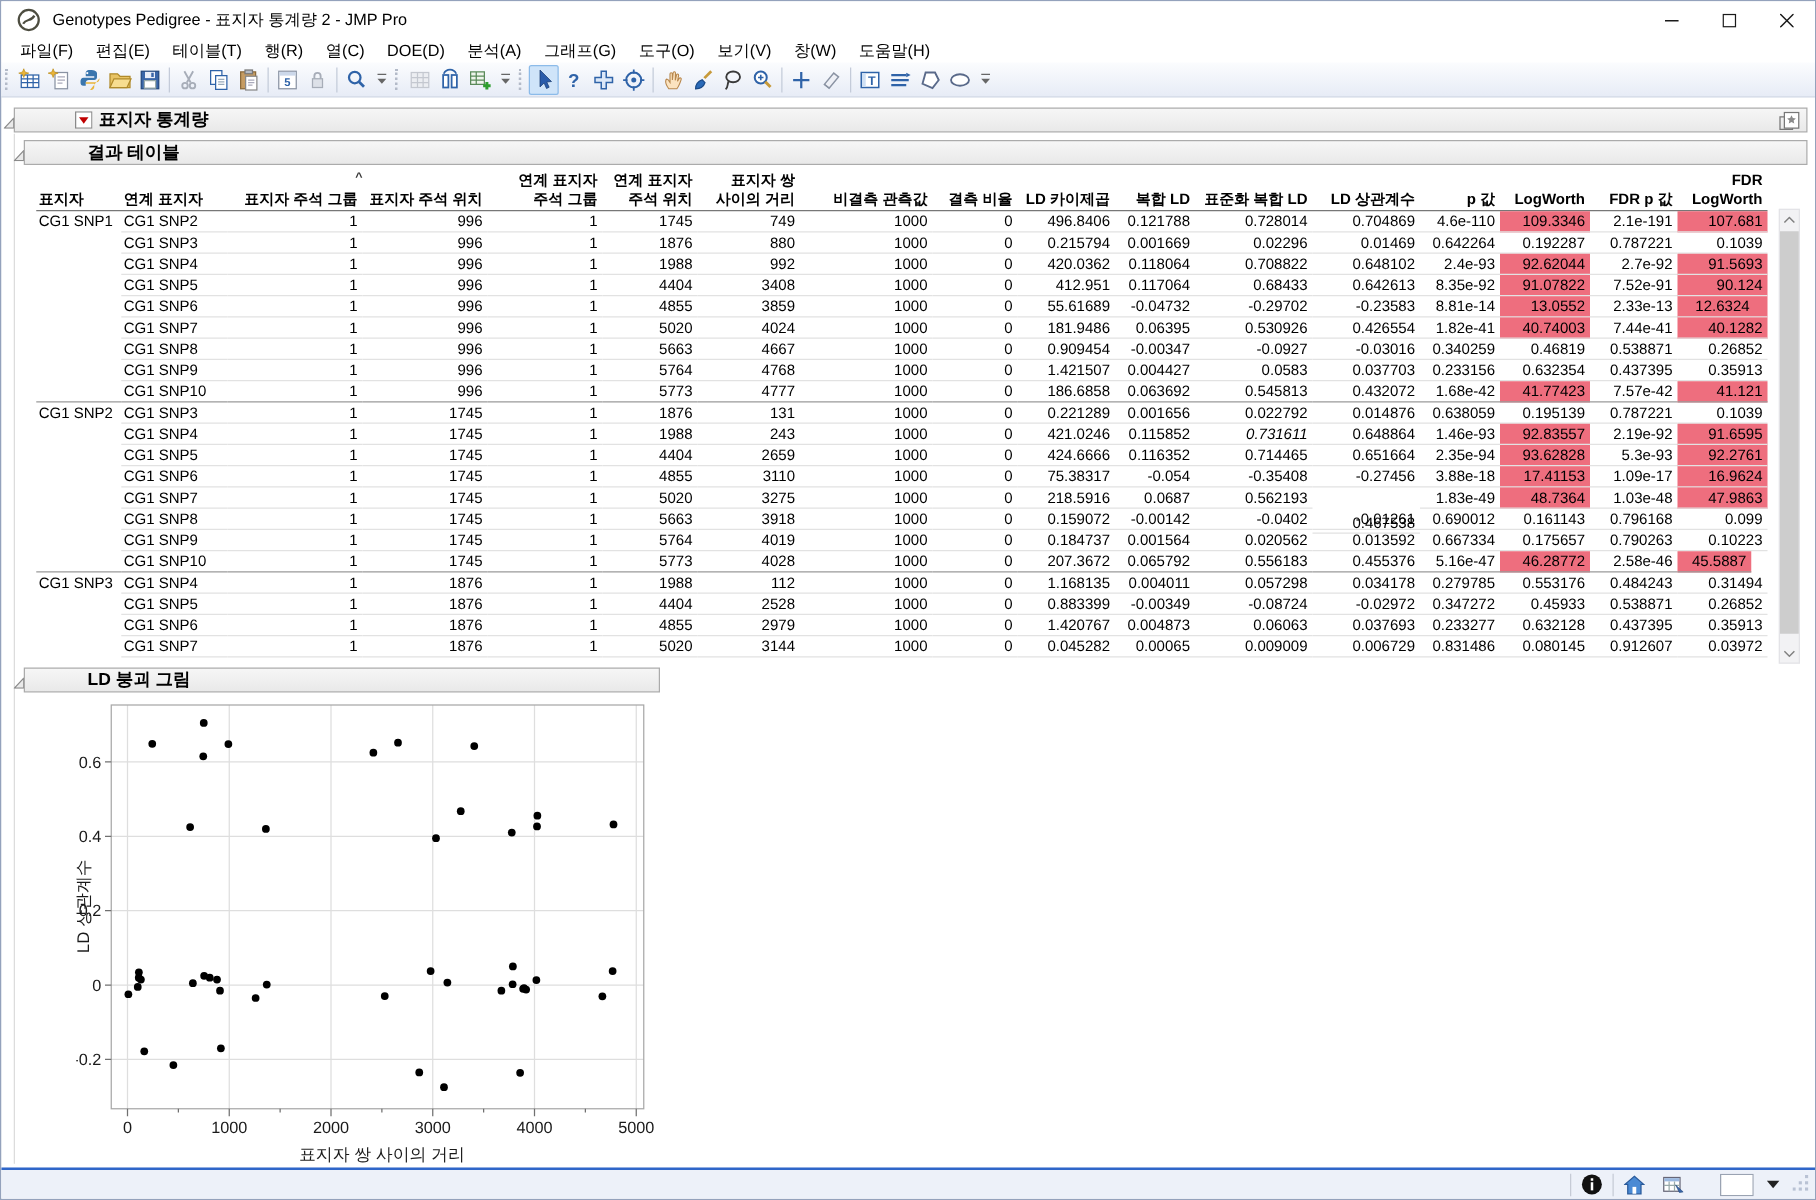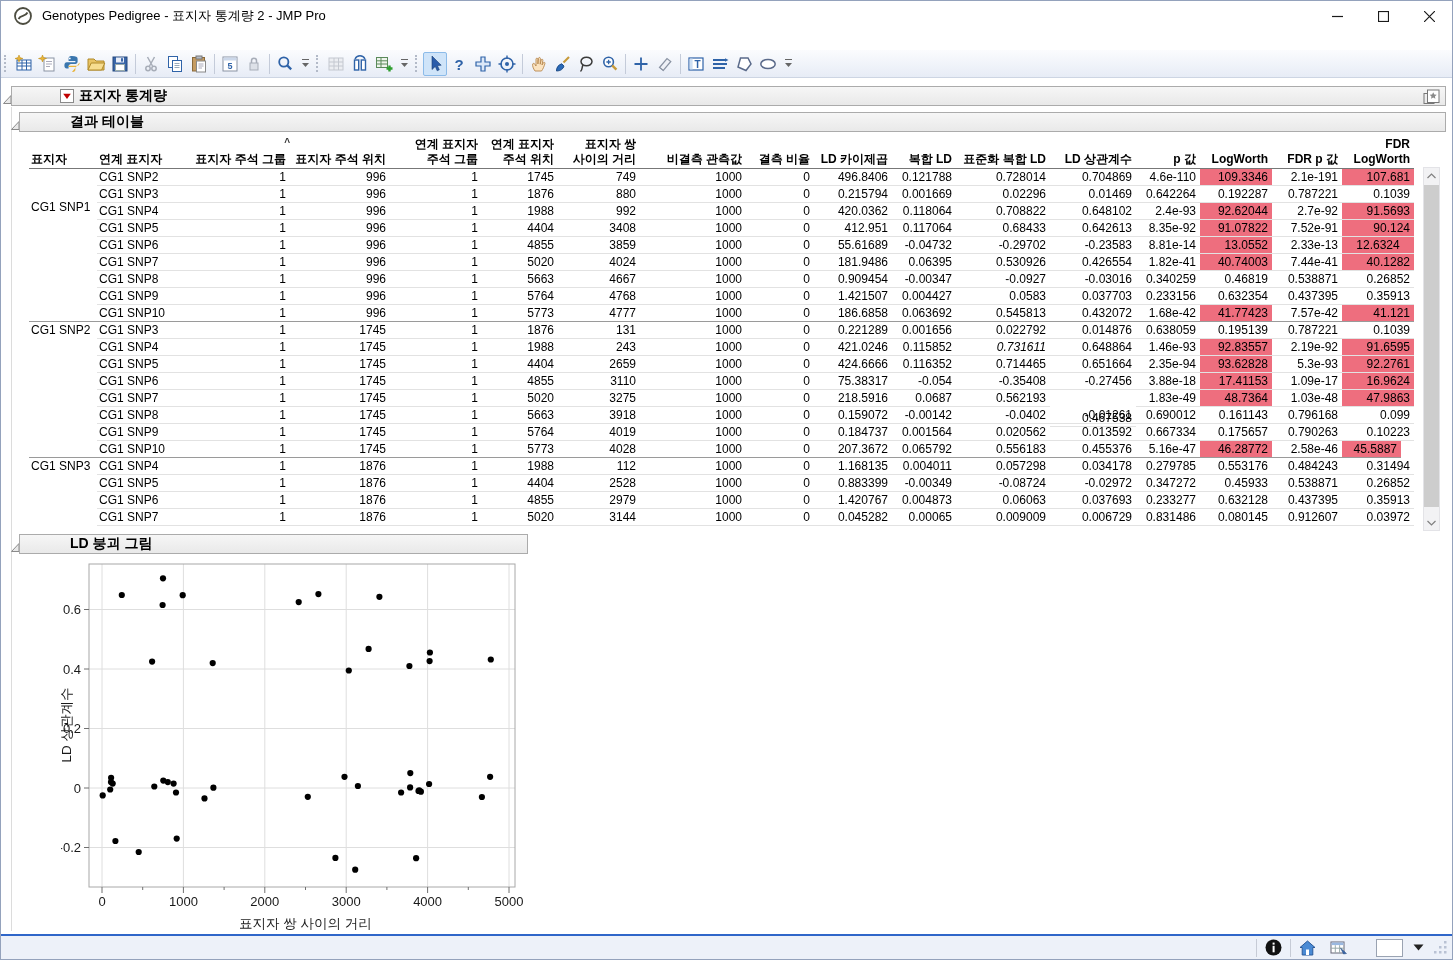--- a/index.html
+++ b/index.html
@@ -85,20 +85,34 @@
           </svg>
         </span>
       <span class="win-btn" id="btn-close">
           <svg width="11" height="11">
             <path d="M0 0 L11 11 M11 0 L0 11" stroke="#1a1a1a" stroke-width="1.2"></path>
           </svg>
         </span>
     </div>
   </div>
 
+  <div class="menubar" id="menubar">
+      <div class="menu-item">파일(F)</div>
+      <div class="menu-item">편집(E)</div>
+      <div class="menu-item">테이블(T)</div>
+      <div class="menu-item">행(R)</div>
+      <div class="menu-item">열(C)</div>
+      <div class="menu-item">DOE(D)</div>
+      <div class="menu-item">분석(A)</div>
+      <div class="menu-item">그래프(G)</div>
+      <div class="menu-item">도구(O)</div>
+      <div class="menu-item">보기(V)</div>
+      <div class="menu-item">창(W)</div>
+      <div class="menu-item">도움말(H)</div>
+    </div>
 
   <div class="toolbar" id="toolbar">
       <div class="tb-group">
         <span class="tb-grip"></span>
         <span class="tb-btn">
           <svg width="20" height="20">
             <rect x="3" y="6" width="14" height="10" fill="#fff" stroke="#2f63a8"></rect>
             <path d="M3 9h14M3 12h14M8 6v10M12.5 6v10" stroke="#2f63a8"></path>
             <path d="M5 1 L6 3.6 L9 4.5 L6 5.4 L5 8 L4 5.4 L1 4.5 L4 3.6 Z" fill="#e9b43a" stroke="#b8860b" stroke-width="0.5"></path>
           </svg>
@@ -385,21 +399,21 @@
         </div>
         <div class="rt-hcell right" style="width: 70px;">
           <div>FDR p 값</div>
         </div>
         <div class="rt-hcell right" style="width: 72px;">
           <div>FDR</div>
           <div>LogWorth</div>
         </div>
       </div>
       <div class="rt-row">
-        <div class="rt-cell left" style="width: 68px; border-bottom: 1px solid transparent; margin-top: 30px;">CG1 SNP1</div>
+        <div class="rt-cell left" style="width: 68px; border-bottom: 1px solid transparent;">CG1 SNP1</div>
         <div class="rt-cell left" style="width: 85px; border-bottom: 1px solid rgb(226, 226, 226);">CG1 SNP2</div>
         <div class="rt-cell right" style="width: 108px; border-bottom: 1px solid rgb(226, 226, 226);">1</div>
         <div class="rt-cell right" style="width: 100px; border-bottom: 1px solid rgb(226, 226, 226);">996</div>
         <div class="rt-cell right" style="width: 92px; border-bottom: 1px solid rgb(226, 226, 226);">1</div>
         <div class="rt-cell right" style="width: 76px; border-bottom: 1px solid rgb(226, 226, 226);">1745</div>
         <div class="rt-cell right" style="width: 82px; border-bottom: 1px solid rgb(226, 226, 226);">749</div>
         <div class="rt-cell right" style="width: 106px; border-bottom: 1px solid rgb(226, 226, 226);">1000</div>
         <div class="rt-cell right" style="width: 68px; border-bottom: 1px solid rgb(226, 226, 226);">0</div>
         <div class="rt-cell right" style="width: 78px; border-bottom: 1px solid rgb(226, 226, 226);">496.8406</div>
         <div class="rt-cell right" style="width: 64px; border-bottom: 1px solid rgb(226, 226, 226);">0.121788</div>

